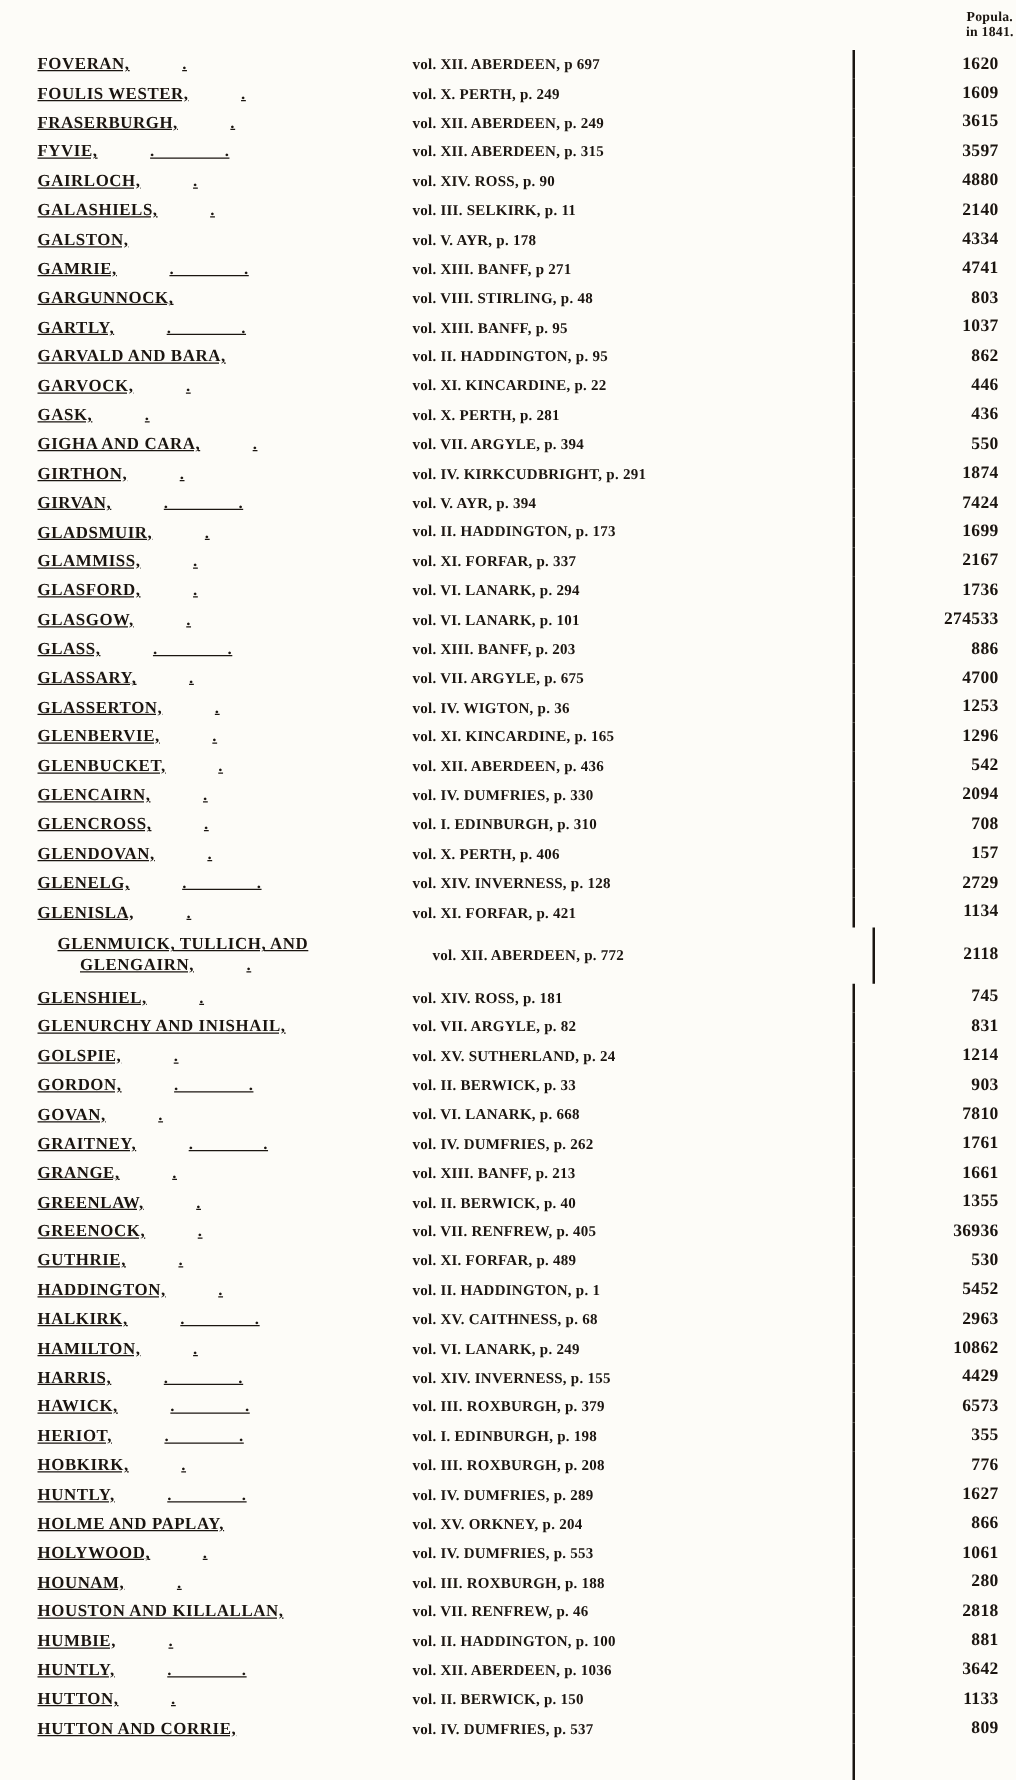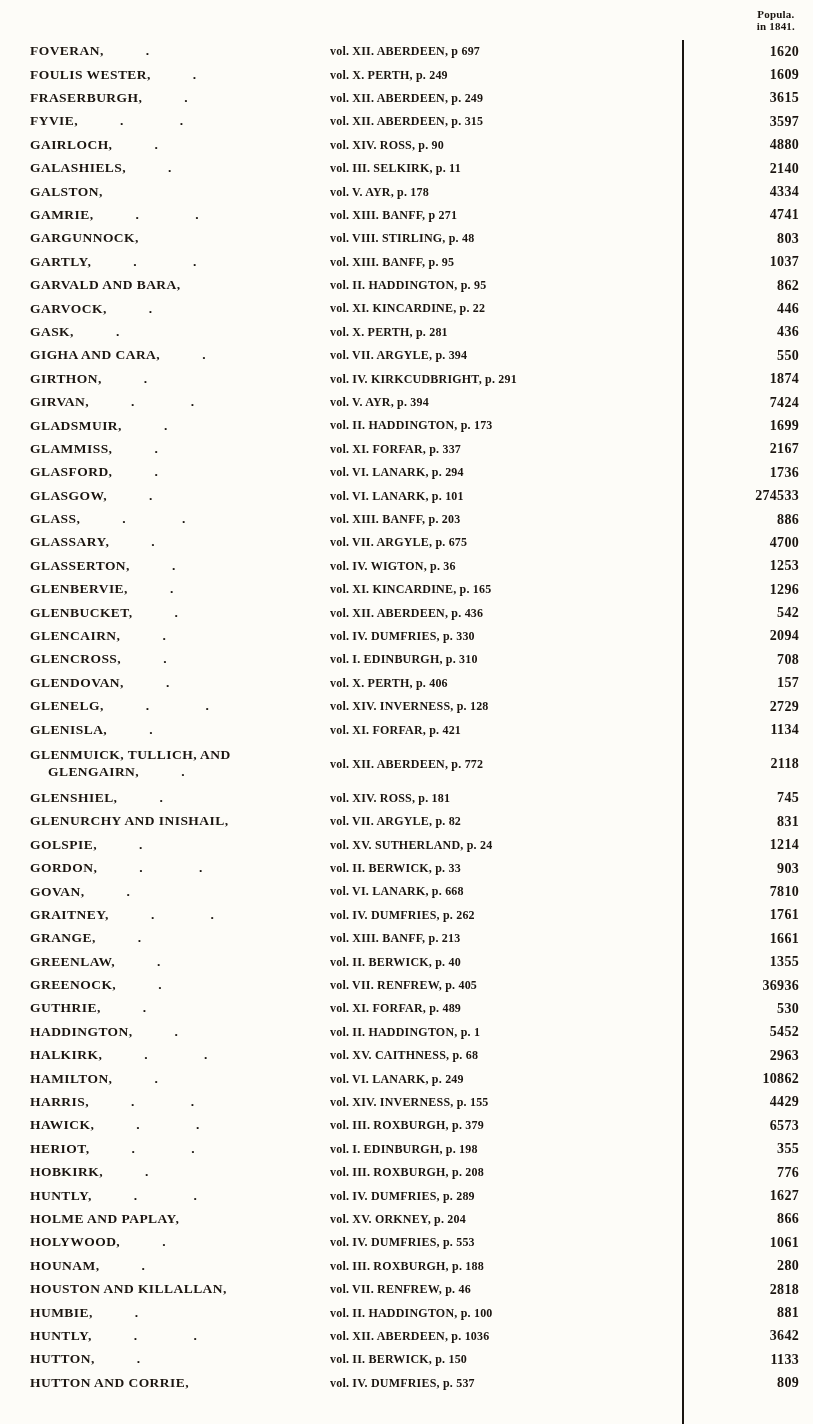--- a/index.html
+++ b/index.html
@@ -6,36 +6,36 @@
   body{
     width:813px;height:1424px;
     background:#fdfcf8;
     font-family:"Liberation Serif", serif;
     color:#1b1510;
     overflow:hidden;
   }
   #page{position:relative;width:813px;height:1424px;font-weight:bold;}
   
   .col-header{
-    position:absolute;top:8px;right:18px;
+    position:absolute;top:8px;right:2px;
     text-align:center;font-size:11px;line-height:12px;
     letter-spacing:0.2px;
   }
   
   #rows{
     position:absolute;top:40px;left:0;right:0;bottom:0;
     display:flex;flex-direction:column;
   }
   .row{display:flex;align-items:center;height:23.4px;flex:0 0 auto;}
-  .row.tall{height:45px;}
+  .row.tall{height:45px;margin-left:16px;}
   .row.filler{flex:1 1 auto;height:auto;}
   .cell{box-sizing:border-box;}
   .name{
     width:330px;padding-left:30px;
-    font-size:13.5px;letter-spacing:0.45px;line-height:1.25;
+    font-size:13.5px;letter-spacing:0.45px;line-height:1.25;text-decoration:underline;
   }
   .name .indent{padding-left:18px;}
   .dots{padding-left:42px;word-spacing:52px;}
   .ref{
     width:352px;font-size:12px;letter-spacing:0.2px;white-space:nowrap;
   }
   .pop{
     flex:1;align-self:stretch;
     border-left:2px solid #1a1511;
     display:flex;align-items:center;justify-content:flex-end;

